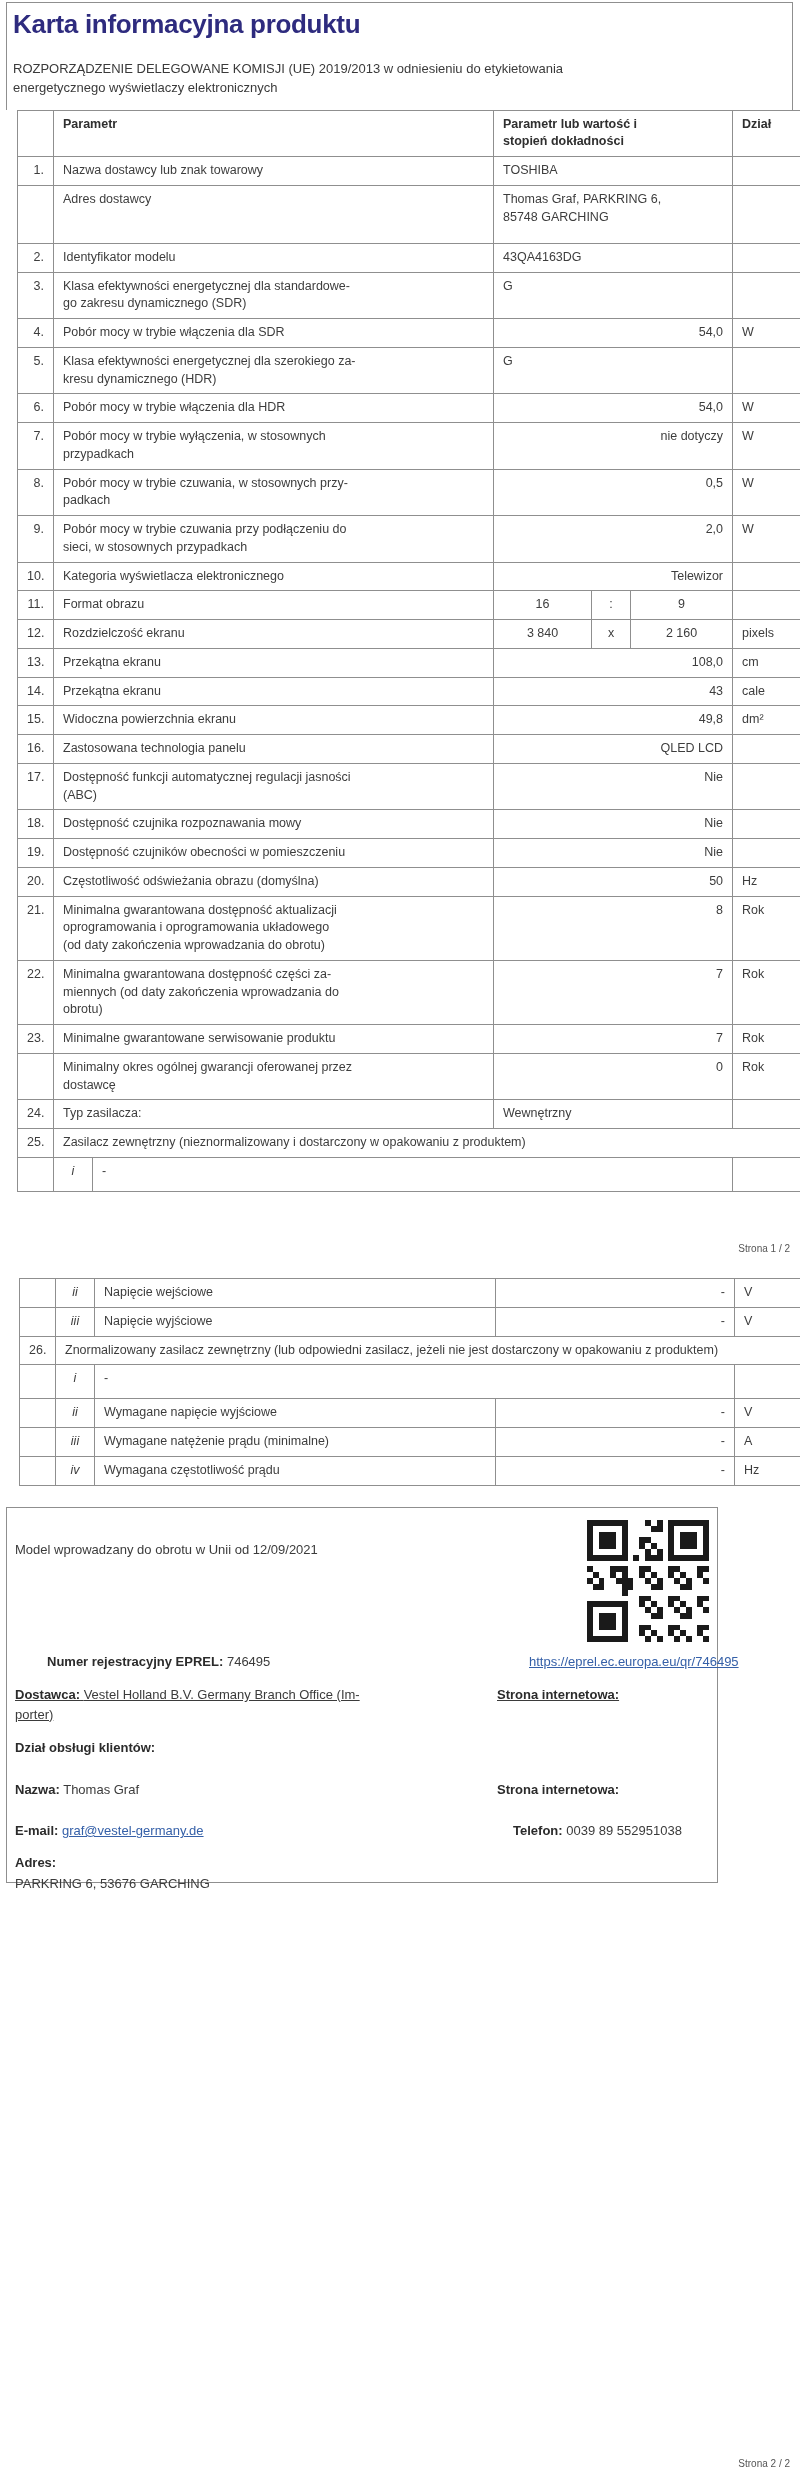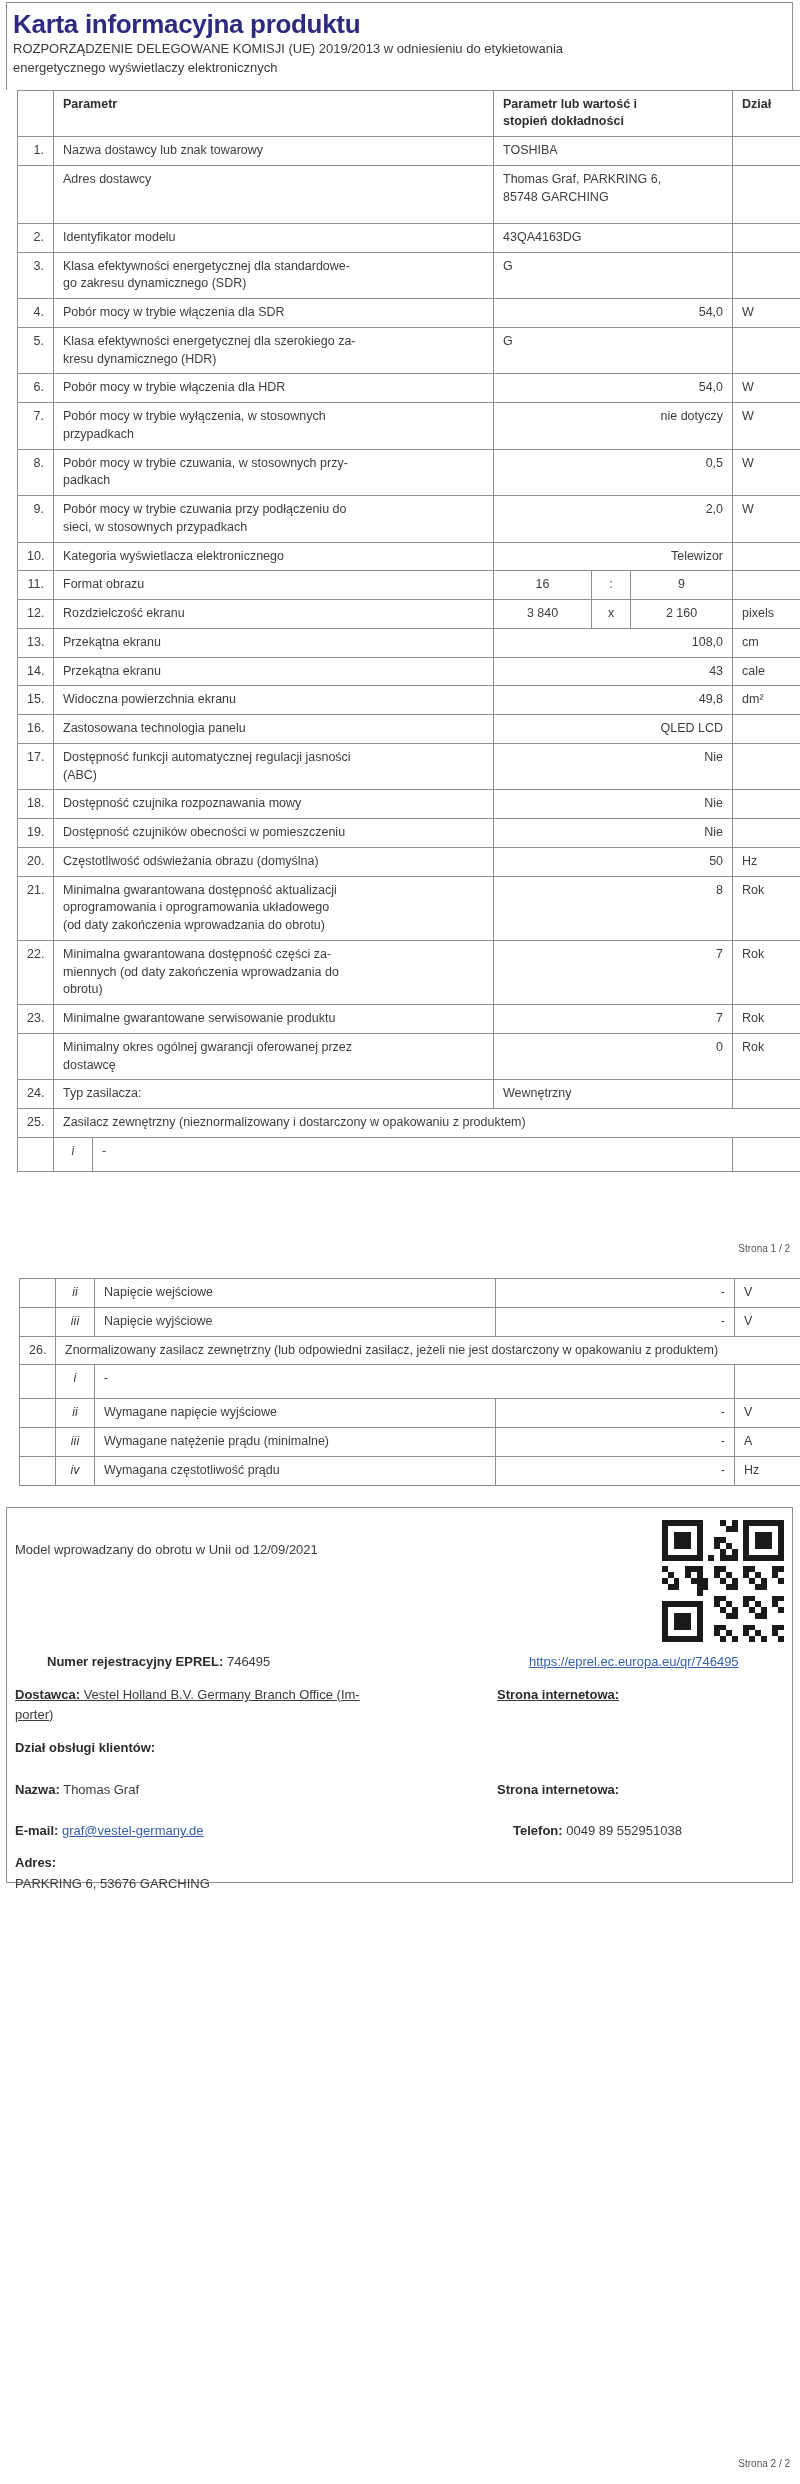--- a/index.html
+++ b/index.html
@@ -4,21 +4,21 @@
 <style>
   * { margin:0; padding:0; box-sizing:border-box; }
   html,body { background:#fff; }
   body {
     width:800px; height:2484px; position:relative; overflow:hidden;
     font-family:"Liberation Sans", sans-serif; color:var(--text,#3c3c3c);
   }
   .sheet1 { position:absolute; top:2px; left:6px; width:787px; }
   .title-block { border:1px solid var(--border,#8f8f8f); border-bottom:none; padding:7px 8px 12px 6px; }
   .doc-title { color:var(--title,#2e2b7e); font-size:26px; font-weight:bold; letter-spacing:-0.3px; line-height:1.15; }
-  .doc-subtitle { font-size:13px; color:#3a3a3a; margin-top:0; line-height:1.45; white-space:pre-line; }
+  .doc-subtitle { font-size:13px; color:#3a3a3a; margin-top:20px; line-height:1.45; white-space:pre-line; }
 
   table.fiche { width:100%; border-collapse:collapse; table-layout:fixed; font-size:12.5px; color:#3d3d3d;margin-left:11px; }
   .fiche td { border:1px solid var(--border,#8f8f8f); padding:5px 9px; vertical-align:top; line-height:1.42; overflow:hidden; }
   .fiche thead td { font-weight:bold; color:#2f2f2f; }
   .c-num    { text-align:right; padding-left:3px; padding-right:5px; }
   .c-param  { white-space:pre-line; padding-left:11px; }
   .c-val    { text-align:right; white-space:pre-line; }
   .c-val.left { text-align:left; }
   .c-sub    { text-align:center; padding-left:2px; padding-right:2px; }
   .c-letter { font-style:italic; text-align:center; padding-left:3px; padding-right:3px; }
@@ -26,21 +26,21 @@
   .c-dash   { padding-left:11px; }
   .c-span   { padding-left:11px; }
 
   .page-footer { position:absolute; right:10px; font-size:10px; color:#555; }
   .footer1 { top:1243px; }
   .footer2 { top:2458px; }
 
   .t2wrap { position:absolute; top:1278px; left:8px; width:787px; }
 
   .info-box {
-    position:absolute; top:1507px; left:6px; width:787px; height:376px;
+    position:absolute; top:1507px; left:6px; width:712px; height:376px;
     border:1px solid var(--border,#8f8f8f); padding:12px 10px 10px 8px;
     font-size:13px; color:#3b3b3b; line-height:1.5;
   }
   .info-box b { color:#2b2b2b; }
   .ib-grid { display:grid; grid-template-columns:478px 1fr; column-gap:4px; align-items:start; }
   .ib-model { margin-top:20px; }
   .ib-eprel { margin-top:92px;padding-left:32px; }
   .ib-supplier { margin-top:14px;text-decoration:underline; }
   .ib-dept { margin-top:14px; }
   .ib-name { margin-top:22px; }
@@ -466,21 +466,21 @@
     </div>
   </div>
 
   <div class="ib-grid ib-email">
     <div>
       <b>E-mail:</b>
       <a class="link" href="#">graf@vestel-germany.de</a>
     </div>
     <div>
       <b>Telefon:</b>
-      <span>0049 89 552951038</span>
+      <span>0039 89 552951038</span>
     </div>
   </div>
 
   <div class="ib-addr">
     <b>Adres:</b>
   </div>
   <div class="ib-addr2">PARKRING 6, 53676 GARCHING</div>
 </div>
 
 <div class="page-footer footer2">Strona 2 / 2</div>

